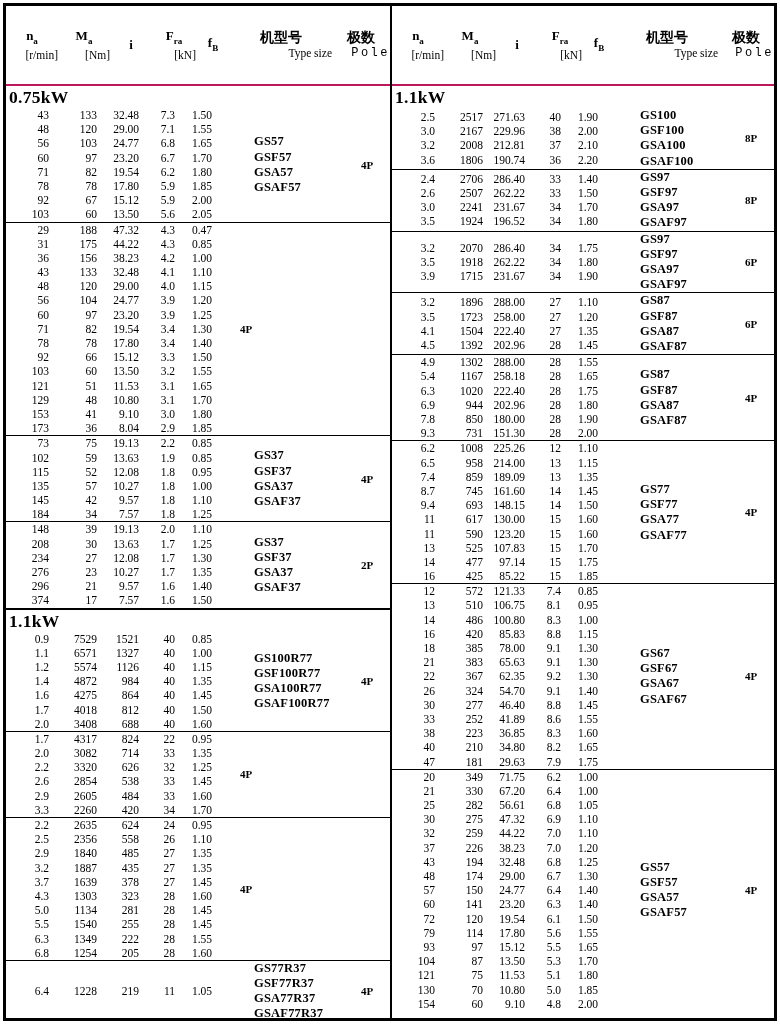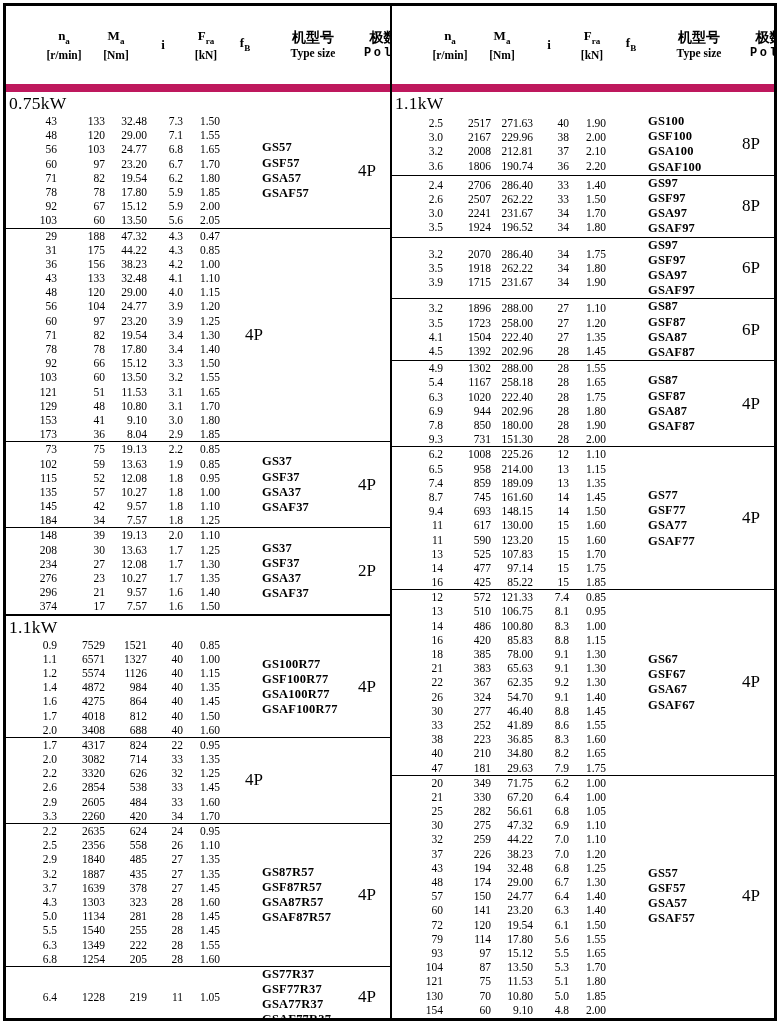--- a/index.html
+++ b/index.html
@@ -9,55 +9,54 @@
     overflow:hidden;
   }
   .sheet{
     position:absolute;left:3px;top:3px;width:768px;height:1012px;
     border:3px solid #000;display:flex;background:#fff;
   }
   .panel{flex:0 0 50%;box-sizing:border-box;height:100%;overflow:hidden;display:flex;flex-direction:column;}
   .panel.right{border-left:2.5px solid #000;}
   
   .hdr{
-    flex:0 0 78px;border-bottom:8px solid #be185d;display:grid;
+    flex:0 0 78px;border-bottom:2px solid #be185d;display:grid;
     grid-template-columns:52px 52px 42px 44px 34px 102px 1fr;
     align-items:center;
-    padding-left:32px;
   }
   .hcell{text-align:center;font-weight:bold;}
   .hmain{font-size:13px;line-height:16px;}
   .hmain sub{font-size:9px;}
-  .hunit{font-size:11.5px;line-height:14px;font-weight:bold;}
+  .hunit{font-size:11.5px;line-height:14px;font-weight:normal;text-align:right;}
   .hcell:nth-child(6) .hmain{font-size:14px;}
   .hcell:nth-child(7) .hmain{font-size:14px;}
   .hcell:nth-child(7) .hunit{letter-spacing:2.5px;font-family:"Liberation Mono","DejaVu Sans Mono",monospace;font-size:12px;}
   
   .sec-title{
-    font-weight:normal;font-size:17.5px;line-height:20px;padding:1px 0 1px 3px;
+    font-weight:bold;font-size:17.5px;line-height:20px;padding:1px 0 1px 3px;
     border-top:2px solid #000;letter-spacing:0.3px;
   }
   .sec-title.first{border-top:none;}
   
   .block{display:flex;}
   .block.sep{border-top:1.6px solid #000;}
   .nums{
     flex:0 0 217px;display:grid;
     grid-template-columns:46px 49px 44px 38px 40px;
-    grid-auto-rows:14.2px;align-content:center;padding-left:8px;
+    grid-auto-rows:14.2px;align-content:center;
   }
   .ncell{font-size:11.5px;line-height:14.2px;text-align:right;white-space:nowrap;}
   .ncell.c0{padding-right:3px;}
   .ncell.c1{padding-right:4px;}
   .ncell.c2{padding-right:6px;}
   .ncell.c3{padding-right:8px;}
   .ncell.c4{padding-right:11px;}
   .models{flex:1 1 auto;display:flex;flex-direction:column;justify-content:center;padding-left:31px;}
   .model{font-weight:bold;font-size:12.5px;line-height:15.2px;white-space:nowrap;letter-spacing:0.2px;}
-  .pole{flex:0 0 46px;display:flex;align-items:center;justify-content:center;font-weight:normal;font-size:17px;}
+  .pole{flex:0 0 46px;display:flex;align-items:center;justify-content:center;font-weight:bold;font-size:11px;}
 </style>
 </head>
 <body>
 
 <div class="sheet">
   <div class="panel left">
       <div class="hdr">
         <div class="hcell">
           <div class="hmain"><span>n</span><sub>a</sub></div>
           <div class="hunit">[r/min]</div>
@@ -426,26 +425,20 @@
           <div class="ncell c0">6.3</div>
           <div class="ncell c1">1349</div>
           <div class="ncell c2">222</div>
           <div class="ncell c3">28</div>
           <div class="ncell c4">1.55</div>
           <div class="ncell c0">6.8</div>
           <div class="ncell c1">1254</div>
           <div class="ncell c2">205</div>
           <div class="ncell c3">28</div>
           <div class="ncell c4">1.60</div>
-        </div>
-        <div class="models">
-          <div class="model">GS87R57</div>
-          <div class="model">GSF87R57</div>
-          <div class="model">GSA87R57</div>
-          <div class="model">GSAF87R57</div>
         </div>
         <div class="pole">4P</div>
       </div>
       <div class="block sep">
         <div class="nums">
           <div class="ncell c0">6.4</div>
           <div class="ncell c1">1228</div>
           <div class="ncell c2">219</div>
           <div class="ncell c3">11</div>
           <div class="ncell c4">1.05</div>

